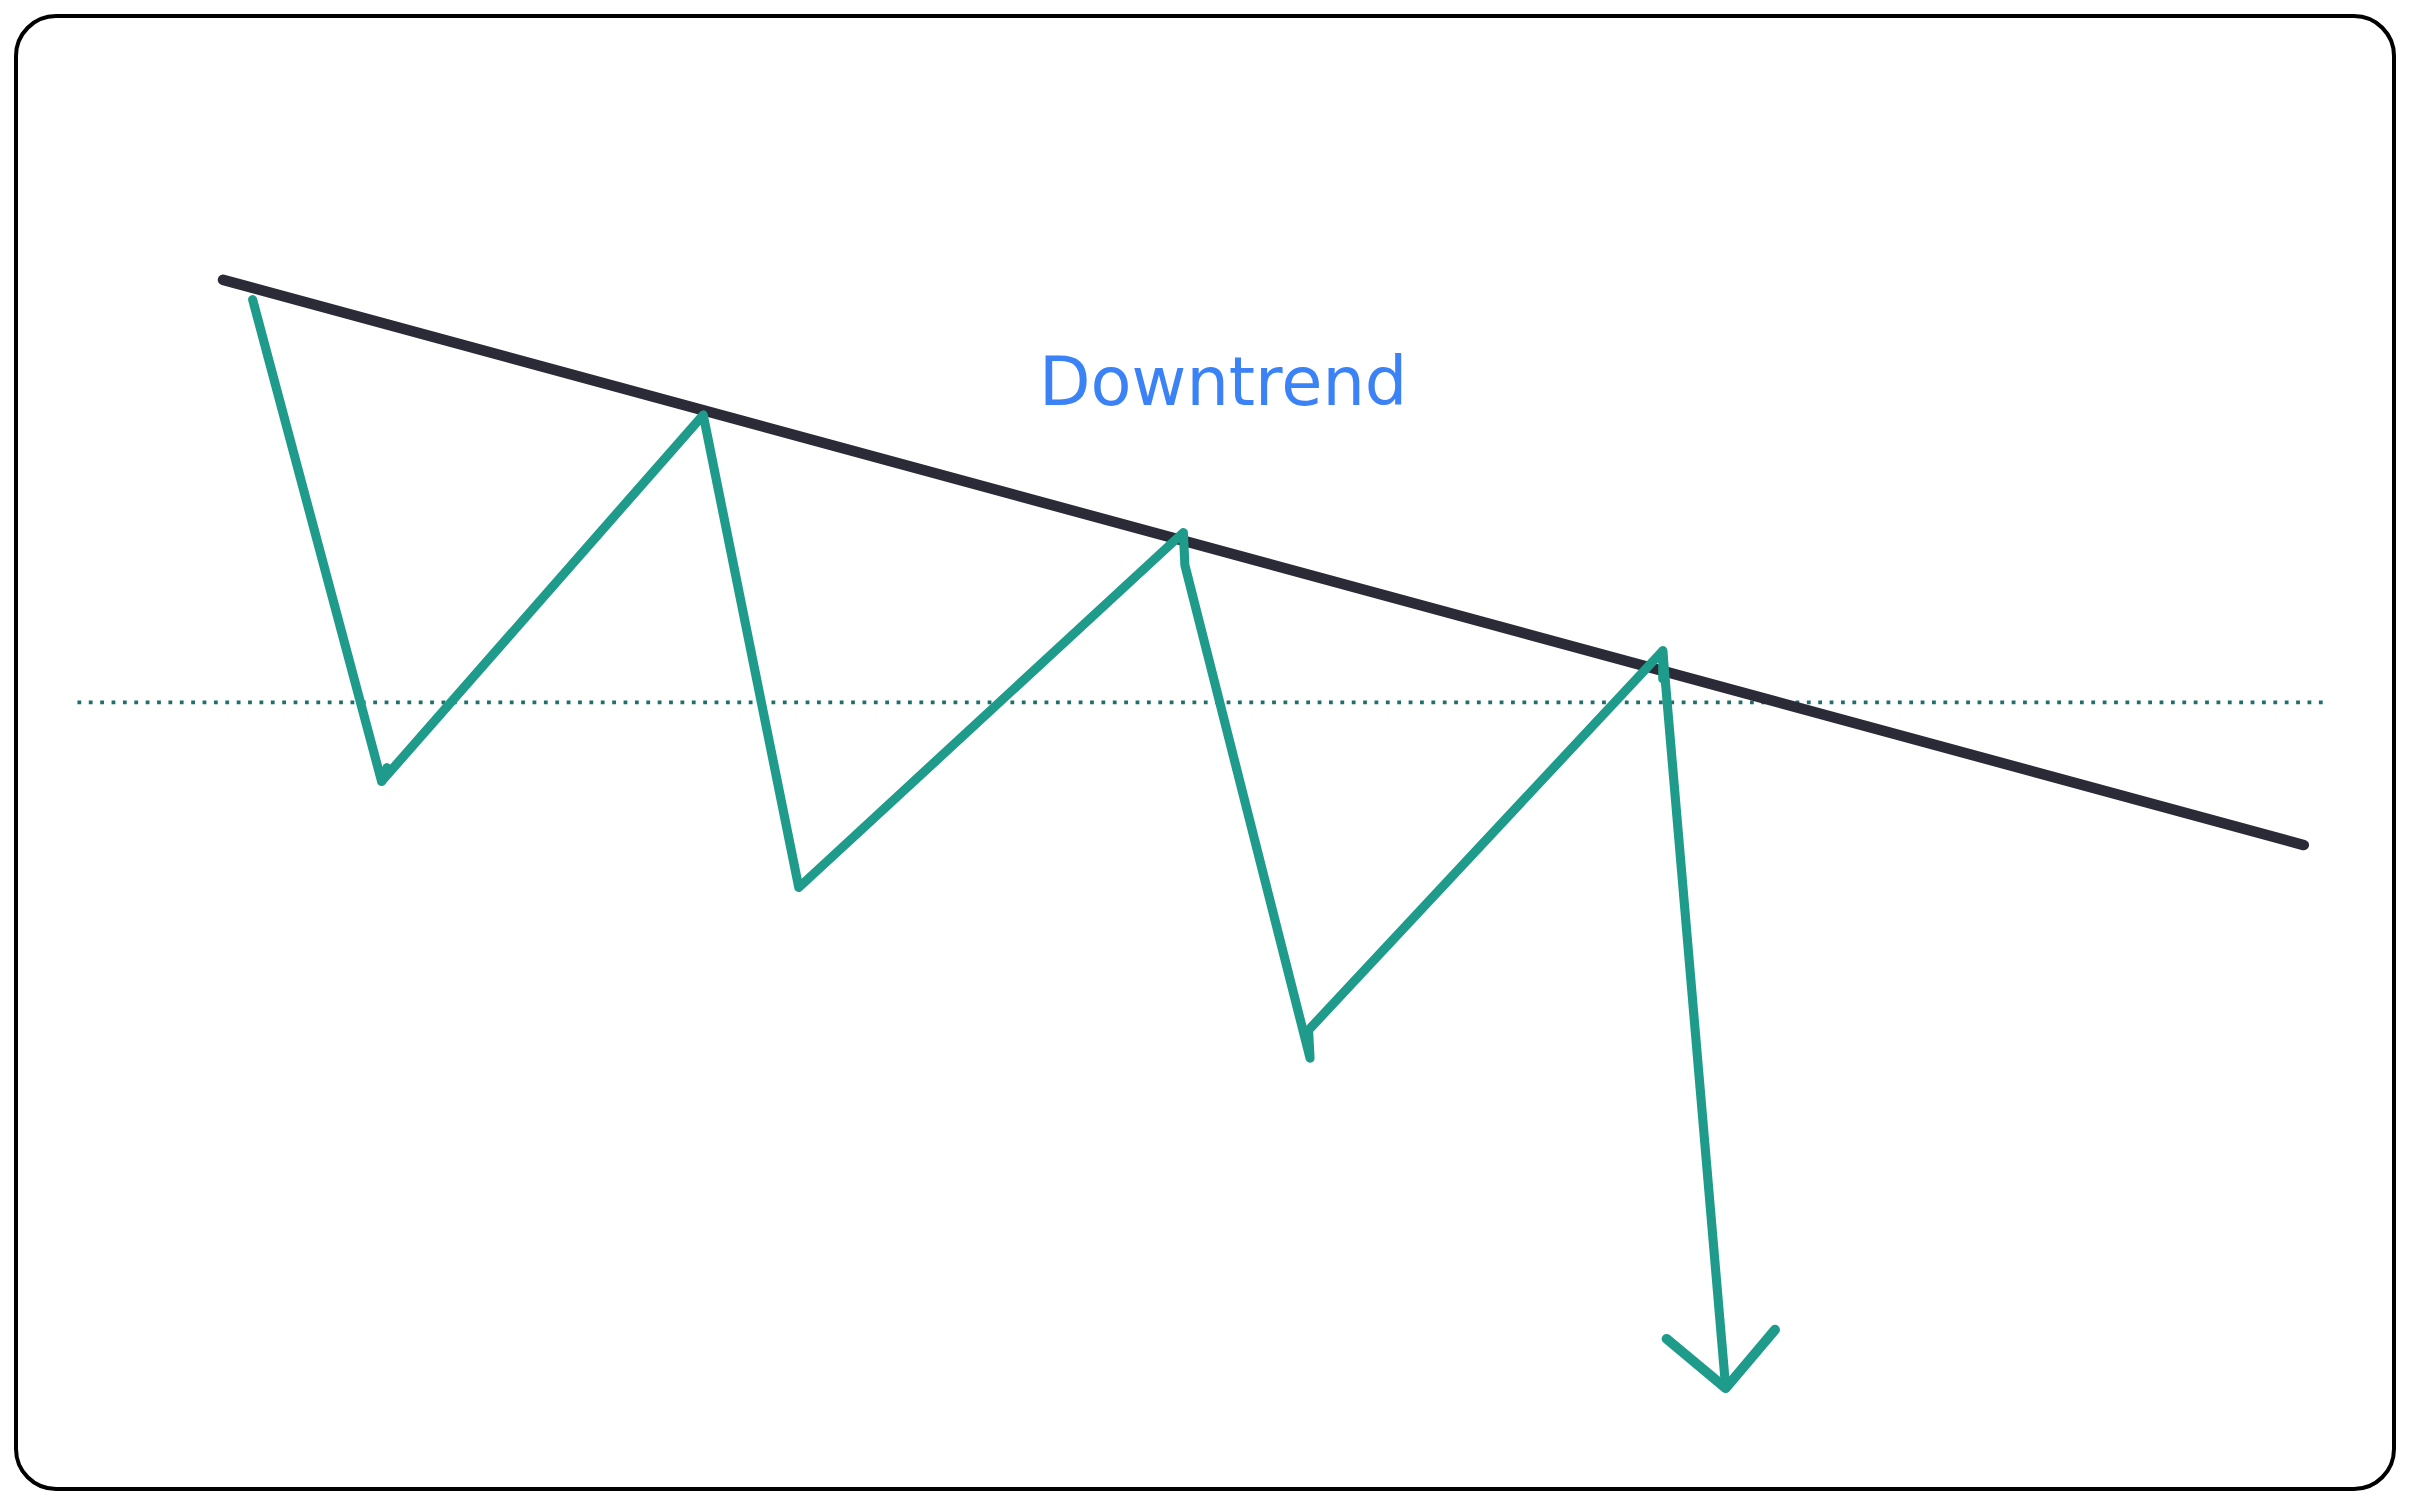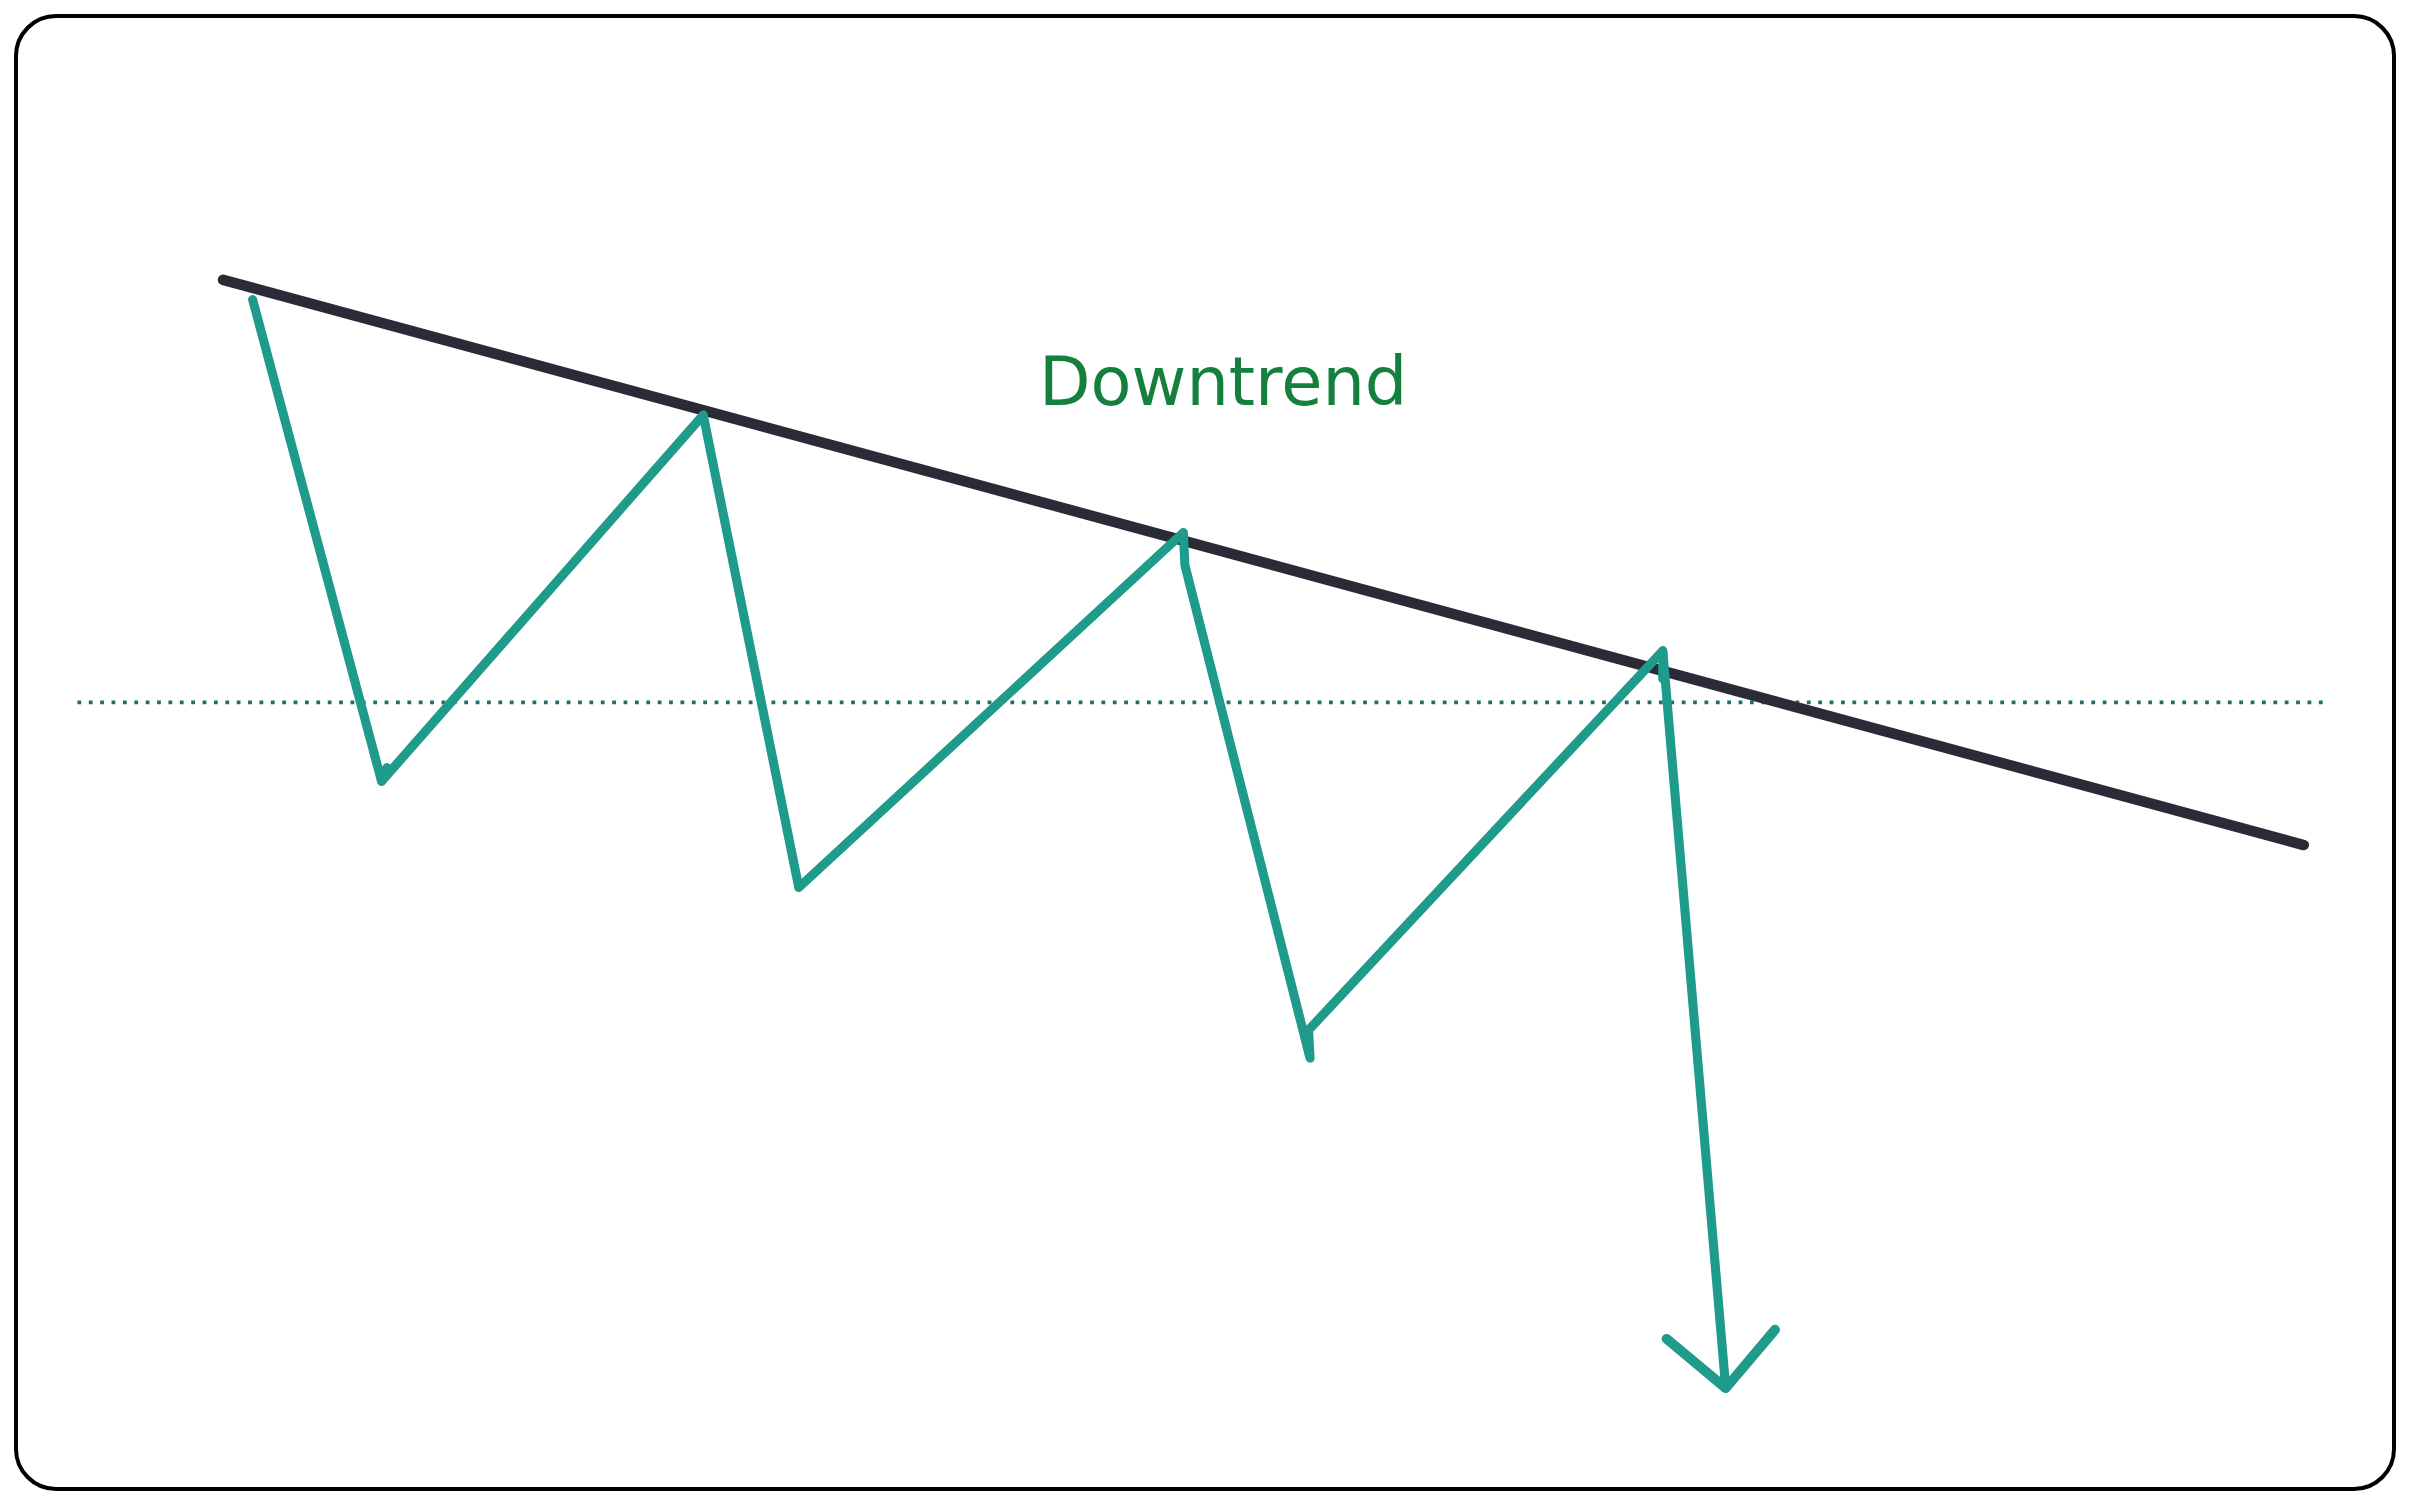--- a/index.html
+++ b/index.html
@@ -4,21 +4,21 @@
 <style>
   html, body { margin:0; padding:0; background:#ffffff; }
   body { width:2413px; height:1511px; position:relative; overflow:hidden; }
   .frame {
     position:absolute; left:14.4px; top:14.4px; width:2382px; height:1477px;
     border:4.6px solid #000000; border-radius:42px; box-sizing:border-box; background:#ffffff;
   }
   svg.diagram { position:absolute; left:0; top:0; }
   .label {
     position:absolute; left:1039px; top:343px;
-    font-family:"DejaVu Sans", sans-serif; font-size:67px; color:#15803d;
+    font-family:"DejaVu Sans", sans-serif; font-size:67px; color:#3b82f6;
     letter-spacing:0px; white-space:nowrap;
   }
 </style>
 </head>
 <body>
 
 <div class="frame"></div>
 
 <svg class="diagram" width="2413" height="1511" viewBox="0 0 3181 1992">
   <line x1="102" y1="926" x2="3070" y2="926" stroke="#1f6f6a" stroke-width="5" stroke-dasharray="5 10" stroke-linecap="butt"></line>

